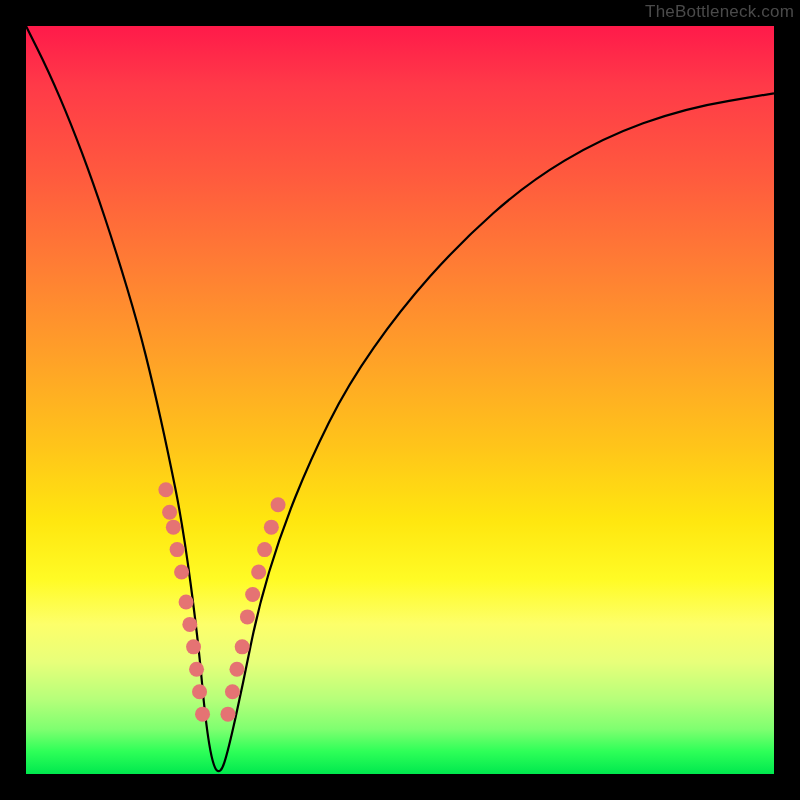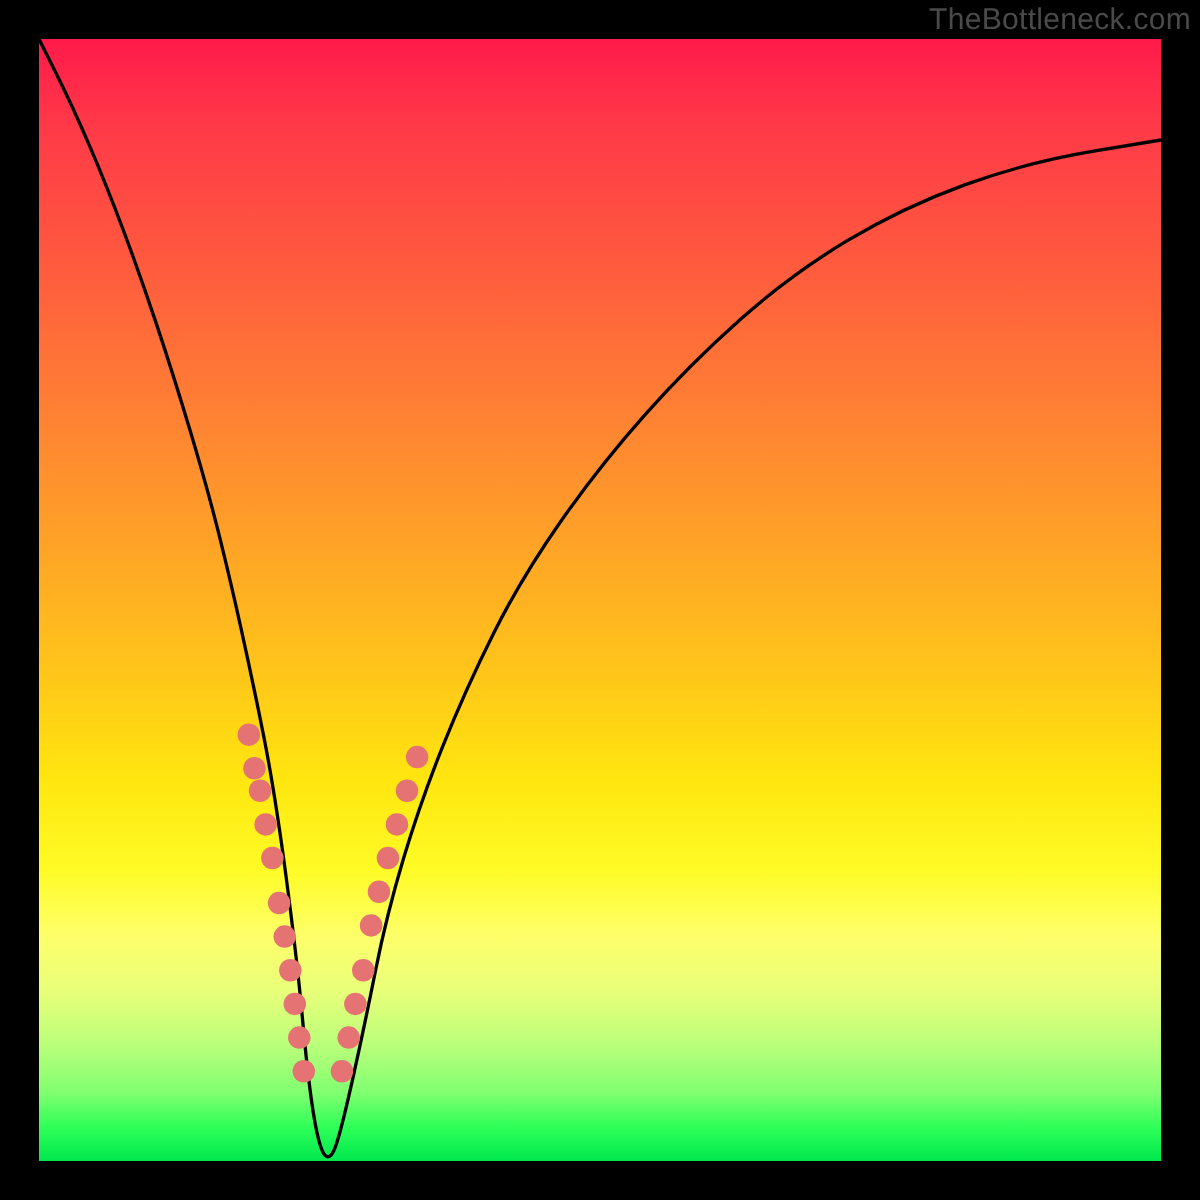--- a/index.html
+++ b/index.html
@@ -40,21 +40,21 @@
       #b6ff7a 90%,
       #7fff70 94%,
       #2eff58 97%,
       #00e84e 100%);
   }
   .watermark {
     position: absolute;
     top: 2px;
     right: 6px;
     color: #4a4a4a;
-    font-size: 20px;
+    font-size: 17px;
     font-weight: 500;
     letter-spacing: 0.2px;
     z-index: 10;
   }
   svg.overlay {
     position: absolute;
     left: 0;
     top: 0;
     width: 748px;
     height: 748px;

